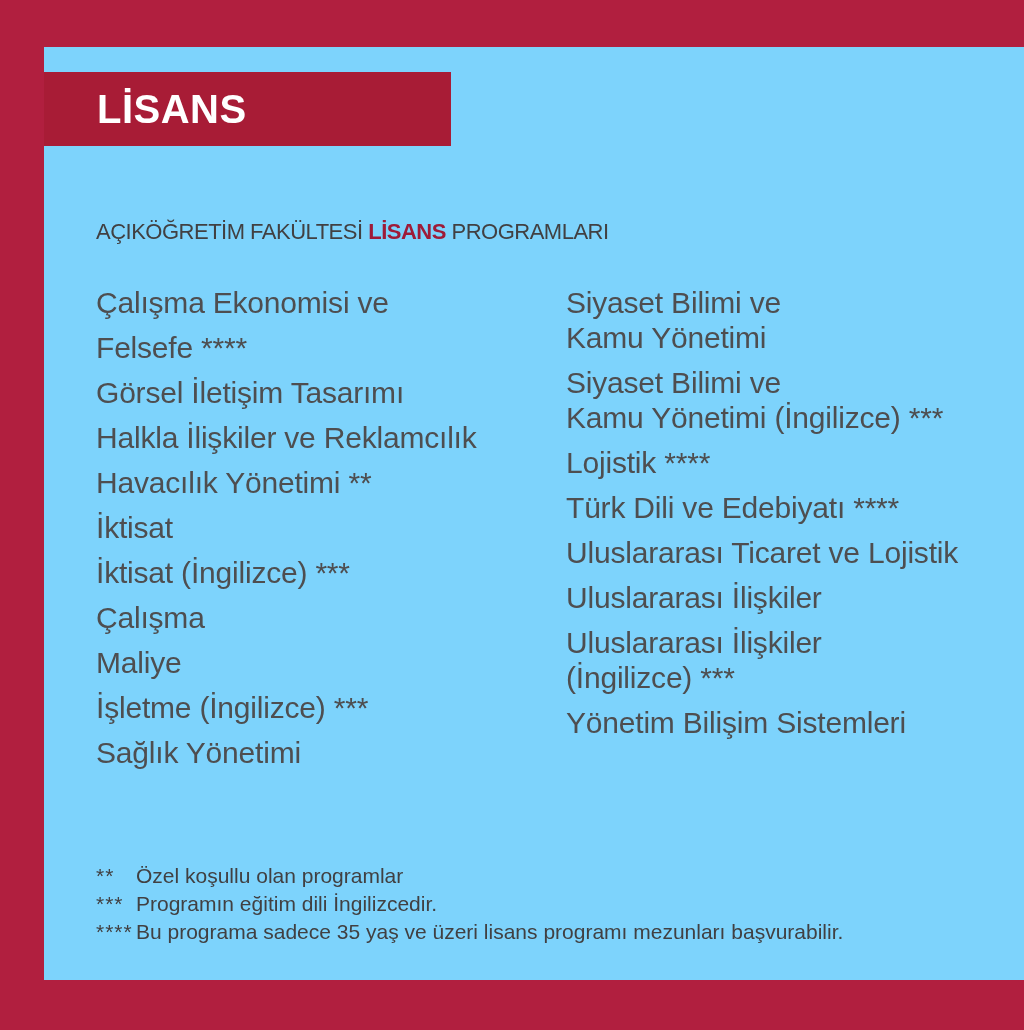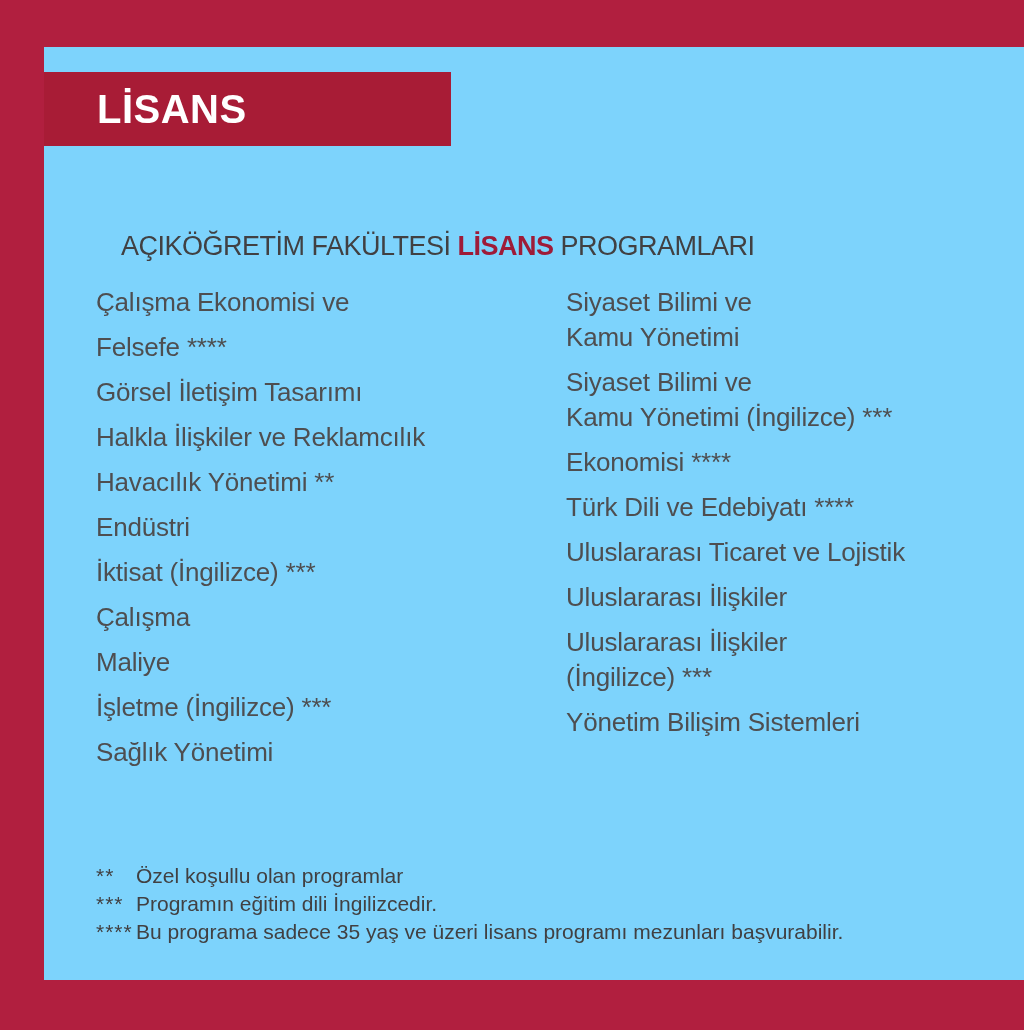--- a/index.html
+++ b/index.html
@@ -28,43 +28,42 @@
   .banner-label {
     color: #FFFFFF;
     font-weight: 700;
     font-size: 40px;
     margin-left: 53px;
     letter-spacing: 0.5px;
   }
 
   .page-title {
     position: absolute;
-    left: 52px; top: 184px;
-    font-size: 27px;
+    left: 52px; top: 172px;
+    font-size: 22px;
     letter-spacing: -0.5px;
     color: #414042;
     white-space: nowrap;
-    margin-left: 25px;
   }
   .page-title .hl {
     color: var(--accent-color, #9E1B38);
     font-weight: 700;
   }
 
   .col {
     position: absolute;
     top: 238px;
     width: 440px;
   }
   .col-left  { left: 52px; }
   .col-right { left: 522px; width: 410px; }
 
   .program {
     margin-bottom: 10px;
-    font-size: 26px;
+    font-size: 30px;
     line-height: 35px;
     letter-spacing: -0.2px;
     color: var(--text-color, #4E4E50);
   }
 
   .footnotes {
     position: absolute;
     left: 52px; top: 815px;
     width: 840px;
     font-size: 21px;
@@ -100,21 +99,21 @@
     <div class="program">
       <div>Görsel İletişim Tasarımı</div>
     </div>
     <div class="program">
       <div>Halkla İlişkiler ve Reklamcılık</div>
     </div>
     <div class="program">
       <div>Havacılık Yönetimi **</div>
     </div>
     <div class="program">
-      <div>Endüstri</div>
+      <div>İktisat</div>
     </div>
     <div class="program">
       <div>İktisat (İngilizce) ***</div>
     </div>
     <div class="program">
       <div>Çalışma</div>
     </div>
     <div class="program">
       <div>Maliye</div>
     </div>
@@ -129,21 +128,21 @@
   <div class="col col-right">
     <div class="program">
       <div>Siyaset Bilimi ve</div>
       <div>Kamu Yönetimi</div>
     </div>
     <div class="program">
       <div>Siyaset Bilimi ve</div>
       <div>Kamu Yönetimi (İngilizce) ***</div>
     </div>
     <div class="program">
-      <div>Ekonomisi ****</div>
+      <div>Lojistik ****</div>
     </div>
     <div class="program">
       <div>Türk Dili ve Edebiyatı ****</div>
     </div>
     <div class="program">
       <div>Uluslararası Ticaret ve Lojistik</div>
     </div>
     <div class="program">
       <div>Uluslararası İlişkiler</div>
     </div>

